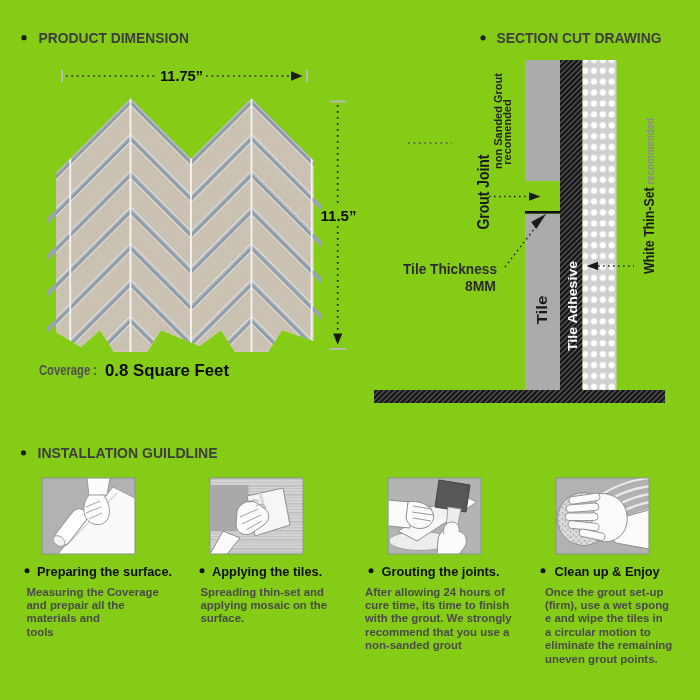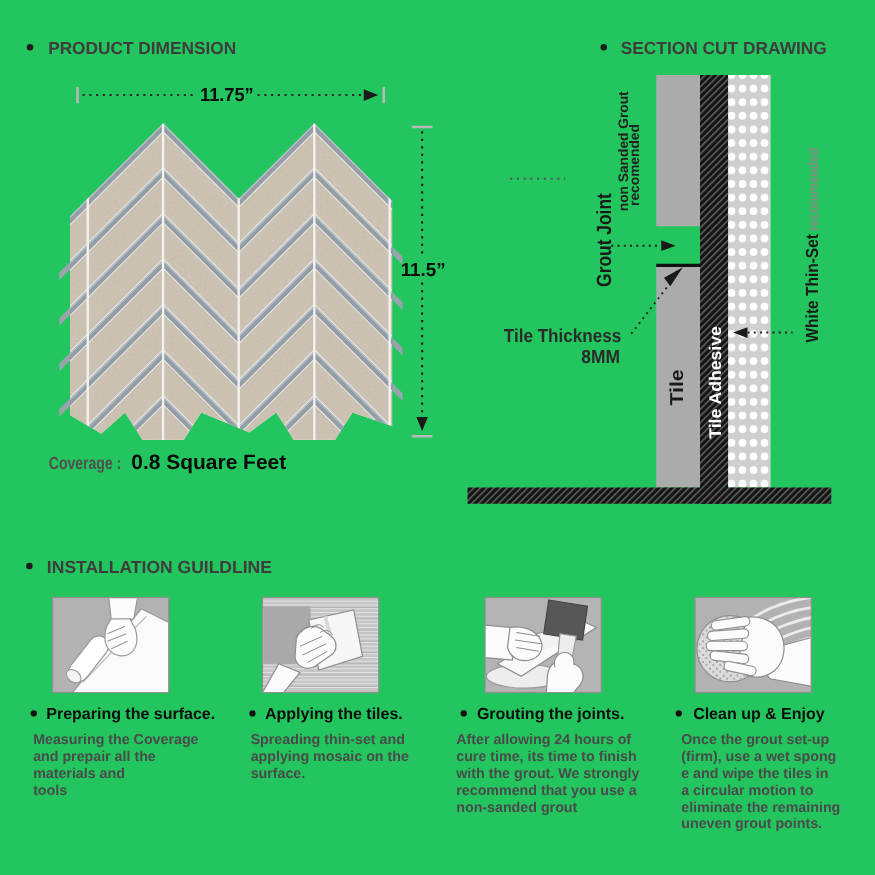--- a/index.html
+++ b/index.html
@@ -1,16 +1,16 @@
 <!DOCTYPE html>
 <html><head>
 <meta charset="utf-8">
 <style>
   html,body { margin:0; padding:0; background:#ffffff; }
-  #page { position:relative; width:700px; height:700px; background:#22c55e;
+  #page { position:relative; width:700px; height:700px; background:#84cc16;
            font-family:"Liberation Sans", sans-serif; }
   svg { position:absolute; left:0; top:0; }
 </style>
 </head>
 <body>
 <div id="page">
 <svg width="700" height="700" viewBox="0 0 700 700" font-family="Liberation Sans, sans-serif">
 <defs>
   <clipPath id="mosclip">
           <polygon points="56,88 314,88 314,341 282,330 268,352 235,352 221,330 199.5,346 161,330 147,352 114,352 100,330 81,347 56,332"></polygon>

